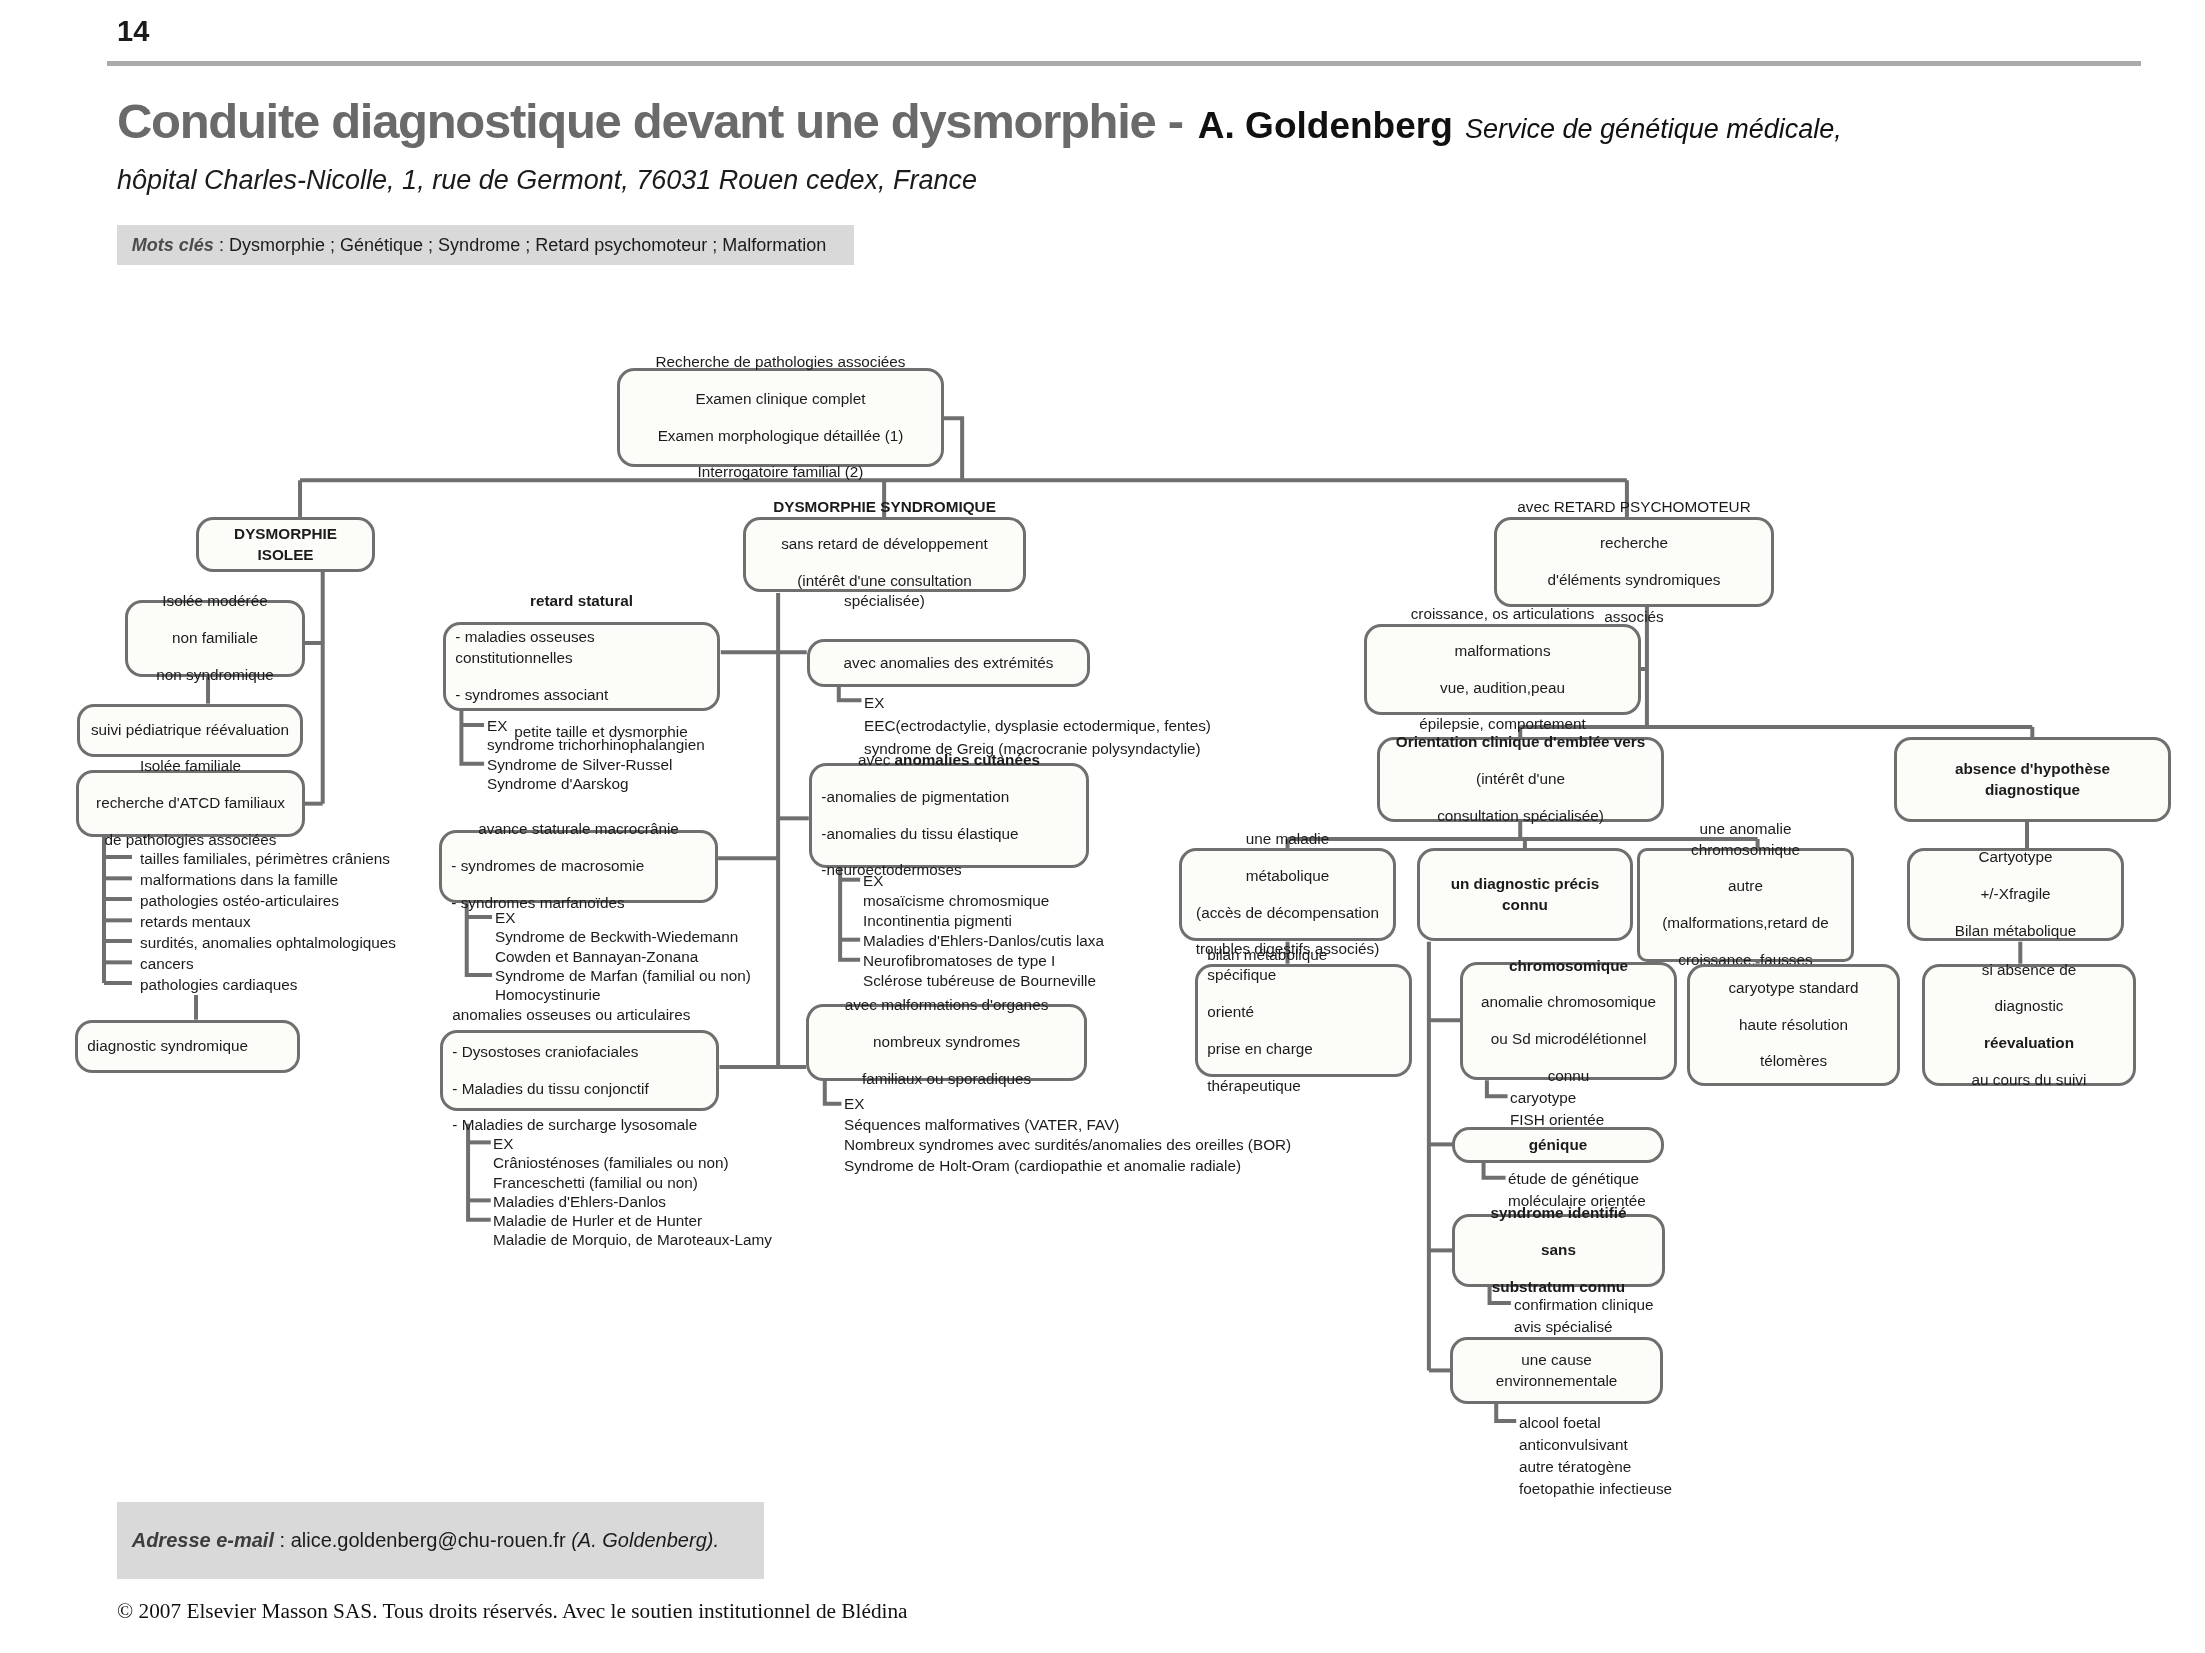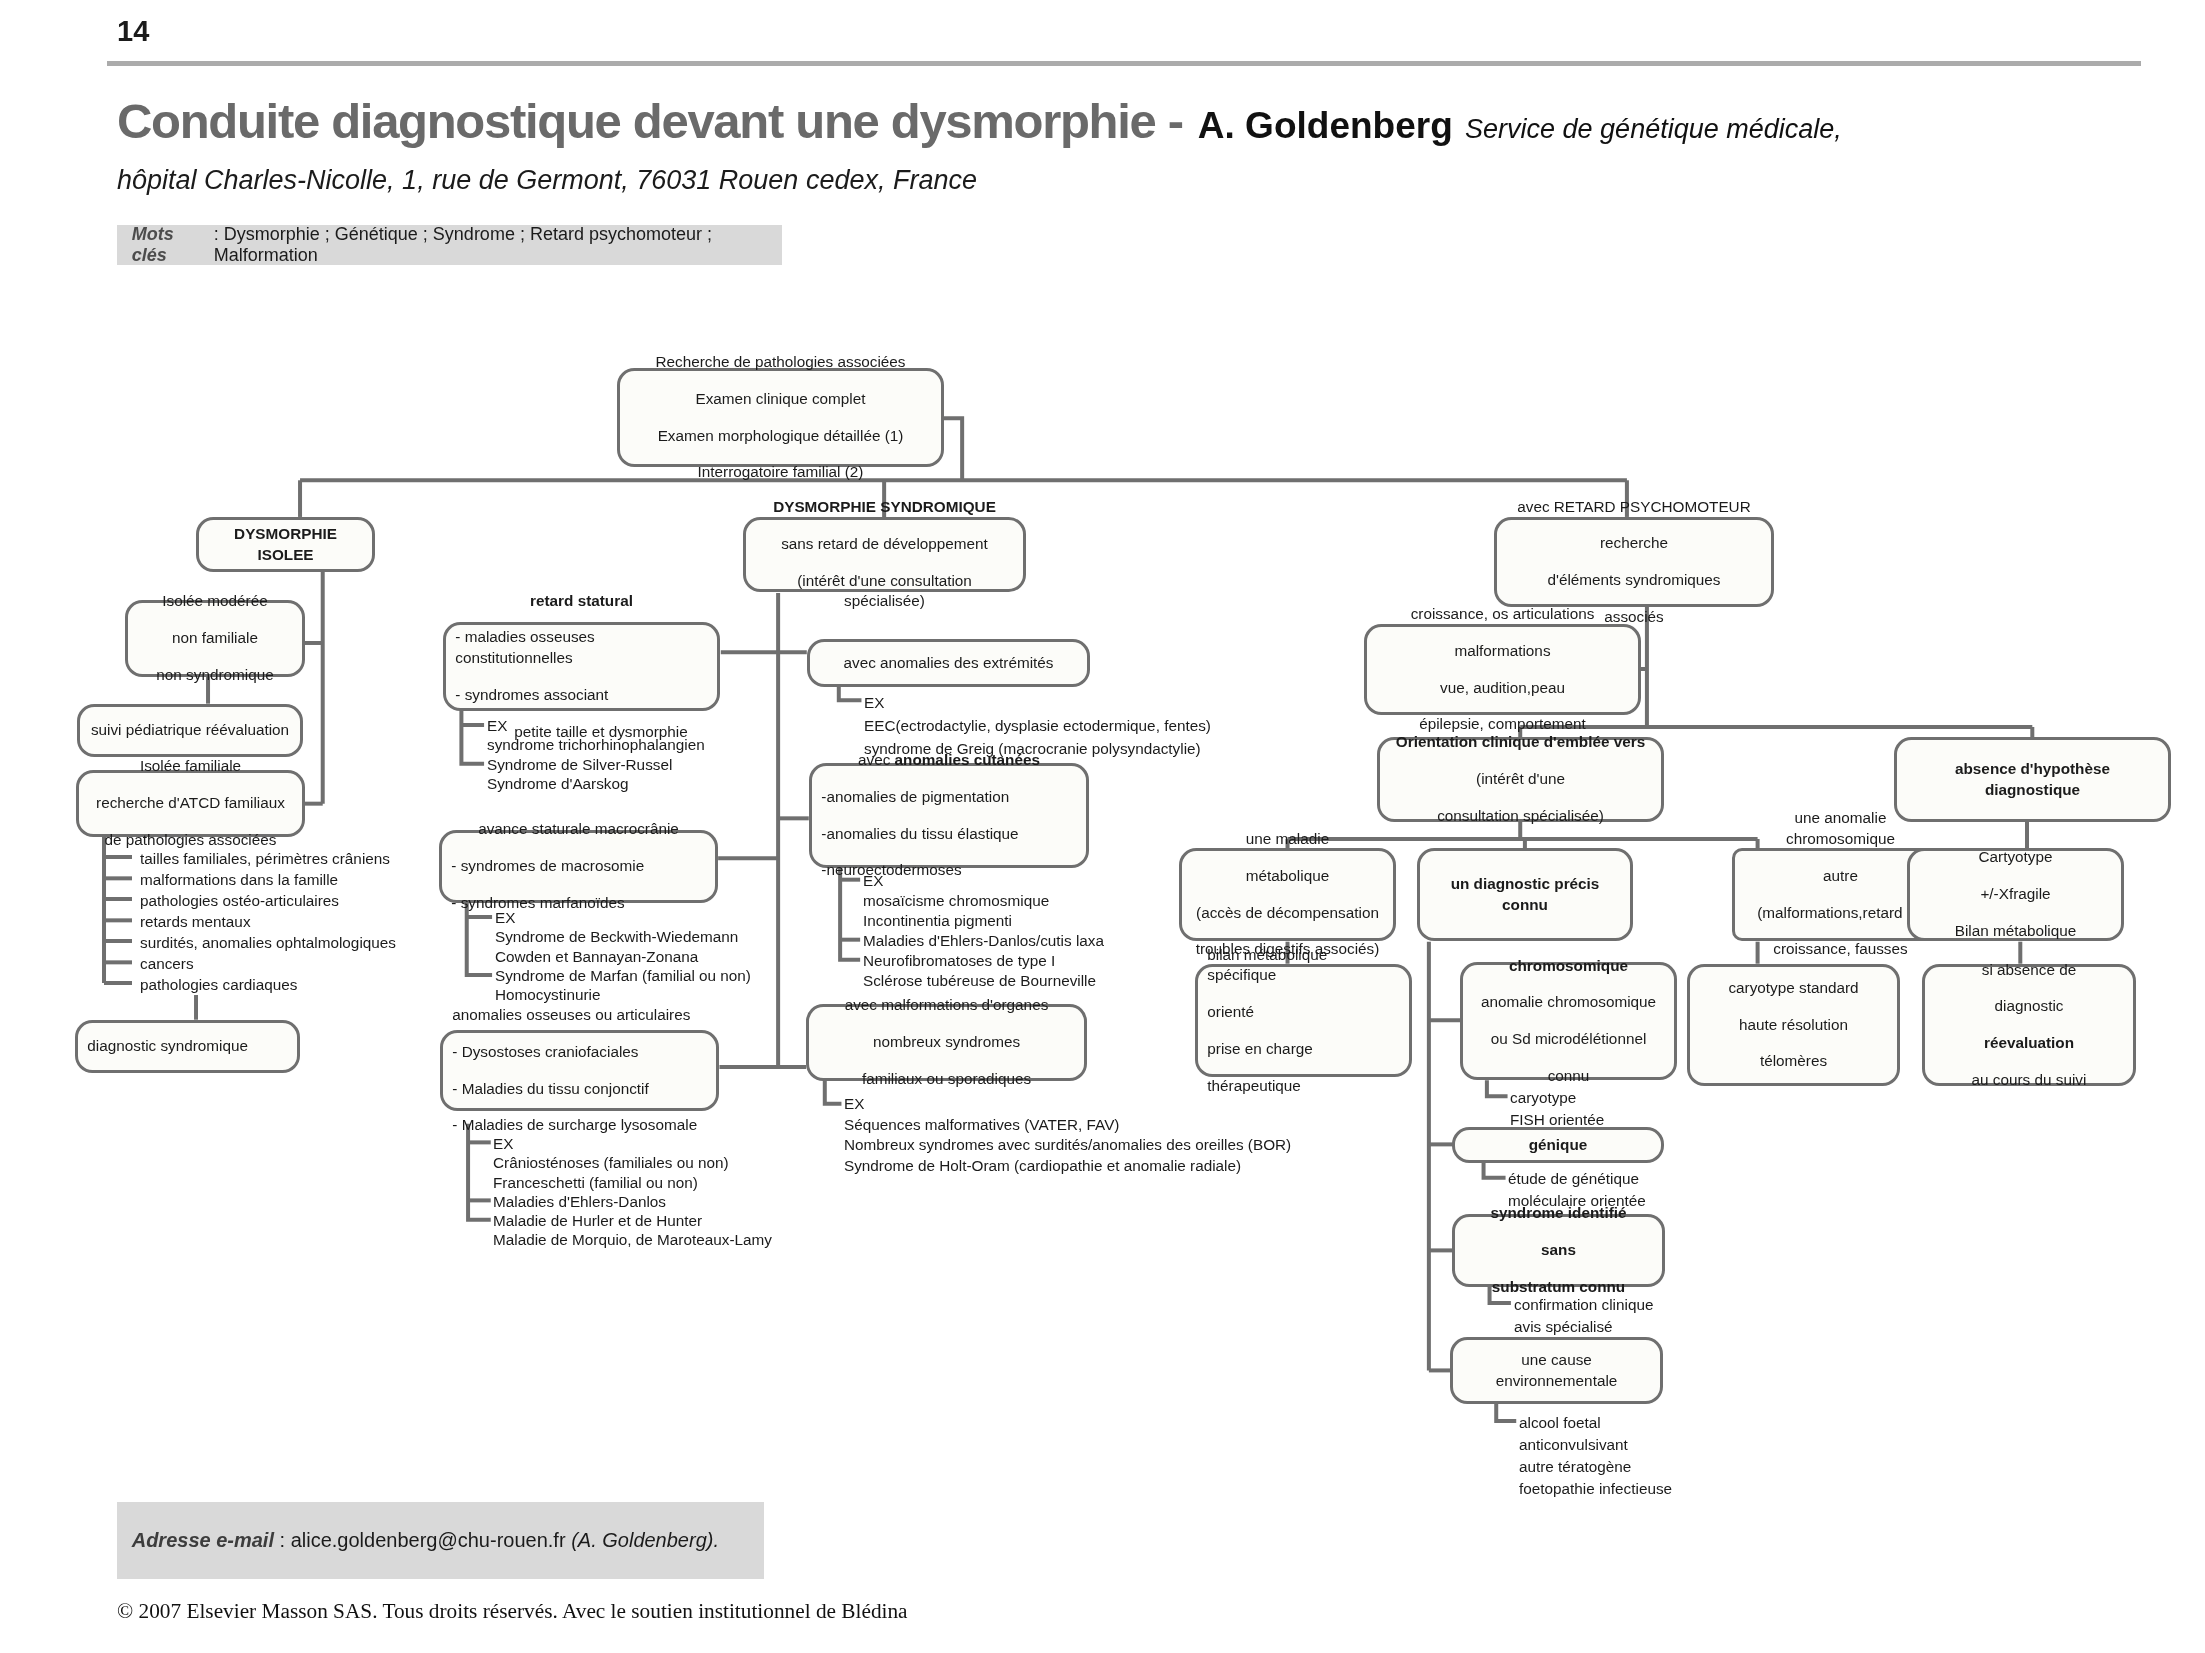--- a/index.html
+++ b/index.html
@@ -12,21 +12,21 @@
   .page{position:absolute;inset:0;}
 
   
   .page-number{position:absolute;left:117px;top:14.7px;font-size:29px;font-weight:bold;}
   .header-rule{position:absolute;left:107px;top:61px;width:2034px;height:4.7px;background:#ababab;}
   .title{position:absolute;left:117px;top:93px;width:2001px;white-space:nowrap;}
   .title .main{font-size:49px;font-weight:bold;color:var(--title-gray);letter-spacing:-1.3px;}
   .title .author{font-size:37px;font-weight:bold;color:#111;margin-left:12px;}
   .title .affil{font-size:27px;font-style:italic;color:#111;margin-left:9.3px;font-weight:normal;}
   .address{position:absolute;left:117px;top:165px;font-size:27px;font-style:italic;}
-  .keywords{position:absolute;left:117px;top:225px;width:665px;height:40px;background:var(--keywords-bg);
+  .keywords{position:absolute;left:117px;top:225px;width:737px;height:40px;background:var(--keywords-bg);
             display:flex;align-items:center;padding-left:14.7px;box-sizing:border-box;font-size:18px;}
   .kw-label{font-weight:bold;font-style:italic;color:#4c4c4c;margin-right:5.3px;}
 
   
   #connectors{position:absolute;left:0;top:0;}
   #connectors path{stroke:var(--line);stroke-width:6;fill:none;}
   .fbox{position:absolute;border:3.3px solid var(--box-border);border-radius:17.3px;background:var(--box-fill);
         display:flex;flex-direction:column;justify-content:center;box-sizing:border-box;
         padding:4px 9.3px;font-size:15.3px;line-height:20.7px;color:var(--text);gap:16px;}
   .fline.c{text-align:center;}
@@ -209,21 +209,21 @@
       </div>
       <div class="fbox" style="left: 1179px; top: 848px; width: 217px; height: 93px;">
         <div class="fline c"><span>une maladie</span></div>
         <div class="fline c"><span>métabolique</span></div>
         <div class="fline c"><span>(accès de décompensation</span></div>
         <div class="fline c"><span>troubles digestifs associés)</span></div>
       </div>
       <div class="fbox" style="left: 1417px; top: 848px; width: 216px; height: 93px;">
         <div class="fline c b"><span>un diagnostic précis connu</span></div>
       </div>
-      <div class="fbox" style="left: 1732px; top: 848px; width: 217px; height: 93px; border-radius: 10px;">
+      <div class="fbox" style="left: 1637px; top: 848px; width: 217px; height: 114px; border-radius: 10px;">
         <div class="fline c"><span>une anomalie chromosomique</span></div>
         <div class="fline c"><span>autre</span></div>
         <div class="fline c"><span>(malformations,retard de</span></div>
         <div class="fline c"><span>croissance, fausses couches)</span></div>
       </div>
       <div class="fbox" style="left: 1907px; top: 848px; width: 217px; height: 93px;">
         <div class="fline c"><span>Cartyotype</span></div>
         <div class="fline c"><span>+/-Xfragile</span></div>
         <div class="fline c"><span>Bilan métabolique</span></div>
       </div>

